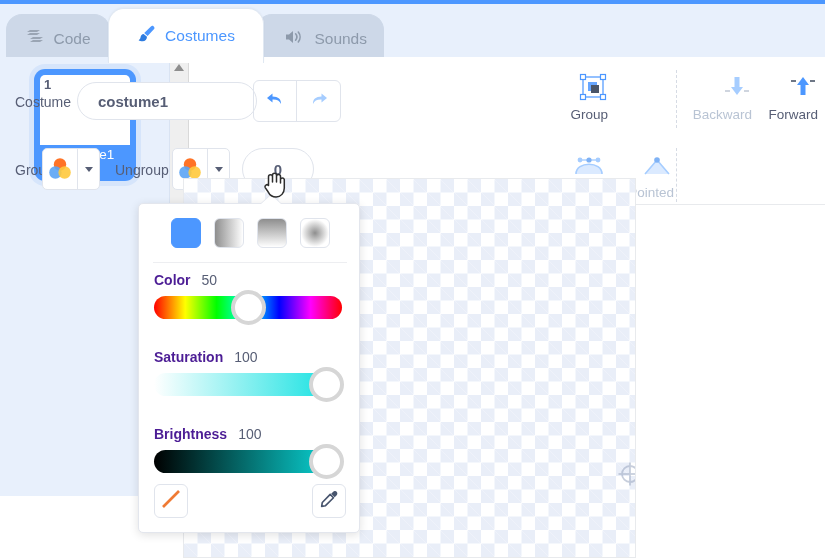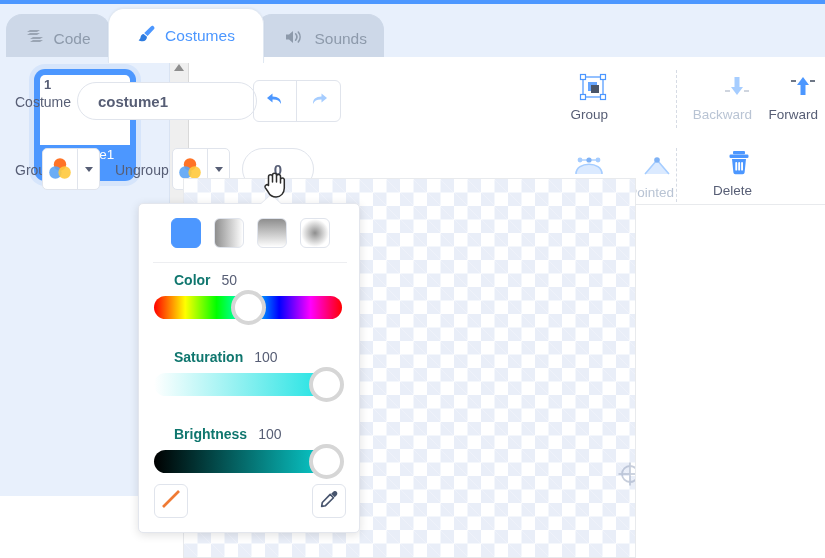--- a/index.html
+++ b/index.html
@@ -248,21 +248,21 @@
     border: 1px solid #e0e4ec;
     cursor: pointer;
   }
   .grad-btn.sel { border: 1px solid #4c97ff; }
   .picker-sep {
     position: absolute; left: 14px; top: 58px; width: 194px; height: 1px;
     background: #edeef1;
   }
   .slider-group { position: absolute; left: 15px; width: 192px; }
   .slider-head { display: flex; align-items: baseline; gap: 11px; margin-bottom: 8px; }
-  .slider-name { font-size: 14px; color: #0f766e; font-weight: bold; margin-left: 20px; }
+  .slider-name { font-size: 14px; color: #4c1d95; font-weight: bold; }
   .slider-val { font-size: 14px; color: #575e75; }
   .slider-track {
     position: relative; width: 188px; height: 23px;
     border-radius: 12px;
   }
   .slider-knob {
     position: absolute; top: -6px;
     width: 35px; height: 35px;
     border-radius: 50%;
     background: #ffffff;
@@ -466,35 +466,20 @@
           <path d="M5 21 L17 7 L29 21" fill="none" stroke="#a6cdff" stroke-width="1.6"></path>
           <circle cx="17" cy="7" r="2.8" fill="#7fb2f5"></circle>
         </svg>
       </span>
       <span class="tl">Pointed</span>
     </div>
   </div>
 
   <div class="vdiv" style="left:676px; top:148px; height:54px;"></div>
 
-  <div class="tool-grp" style="left:684px; top:146px;">
-    <div class="tool-btn">
-      <span class="tool-ico">
-        <svg width="26" height="28" viewBox="0 0 26 28">
-          <rect x="7" y="2" width="12" height="3.2" rx="1" fill="#4c97ff"></rect>
-          <rect x="3.5" y="5.6" width="19" height="3.4" rx="1.2" fill="#4c97ff"></rect>
-          <path d="M6 10 h14 l-1.4 13.5 a2 2 0 0 1 -2 1.8 h-7.2 a2 2 0 0 1 -2 -1.8 Z" fill="#4c97ff"></path>
-          <rect x="9.3" y="13" width="1.9" height="8.6" rx="0.9" fill="#ffffff"></rect>
-          <rect x="12.2" y="13" width="1.9" height="8.6" rx="0.9" fill="#ffffff"></rect>
-          <rect x="15.1" y="13" width="1.9" height="8.6" rx="0.9" fill="#ffffff"></rect>
-        </svg>
-      </span>
-      <span class="tl">Delete</span>
-    </div>
-  </div>
 
   <div class="canvas-wrap">
     <div class="checker"></div>
     <span class="center-marker">
       <svg width="26" height="26" viewBox="0 0 26 26">
         <circle cx="13" cy="13" r="8" fill="none" stroke="#9aa7c0" stroke-width="1.8"></circle>
         <line x1="13" y1="1.5" x2="13" y2="24.5" stroke="#9aa7c0" stroke-width="1.8"></line>
         <line x1="1.5" y1="13" x2="24.5" y2="13" stroke="#9aa7c0" stroke-width="1.8"></line>
       </svg>
     </span>

